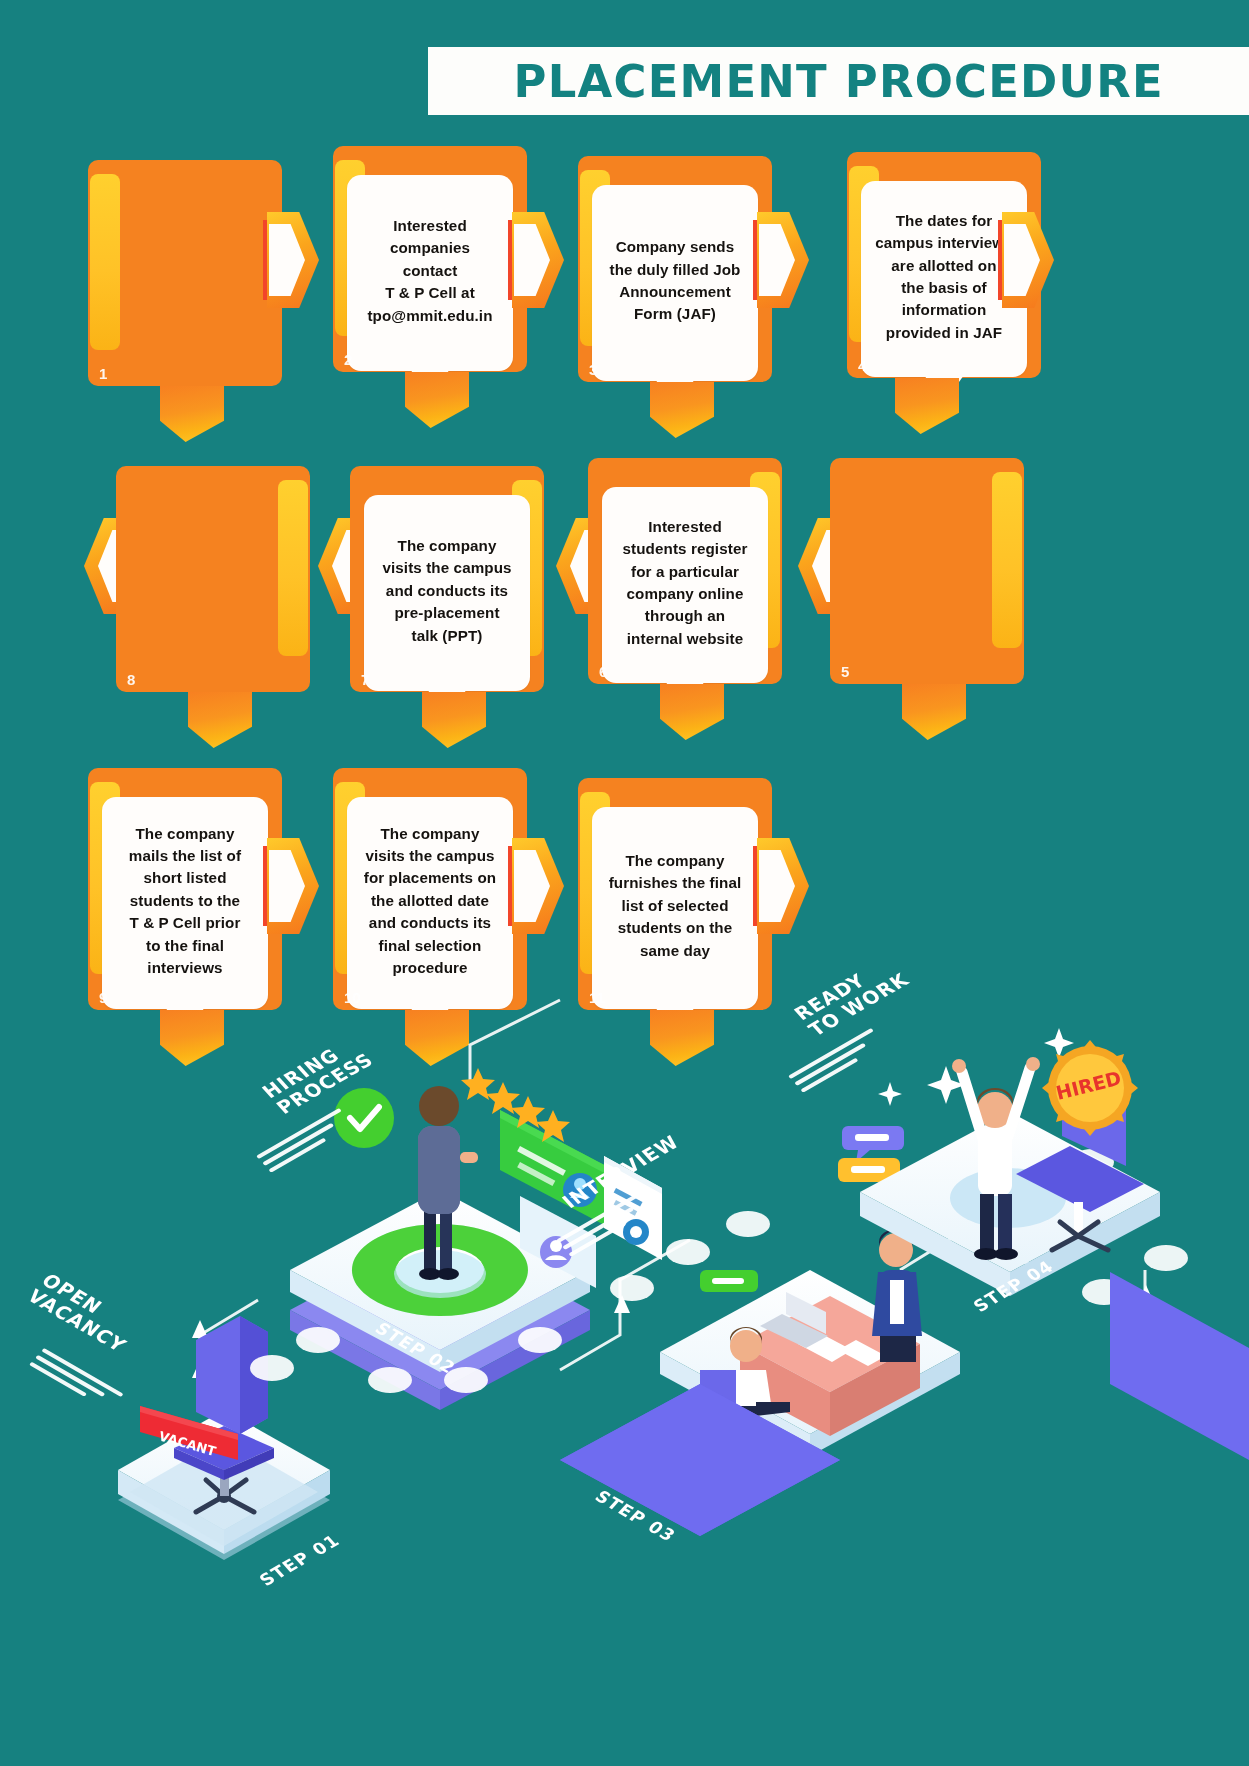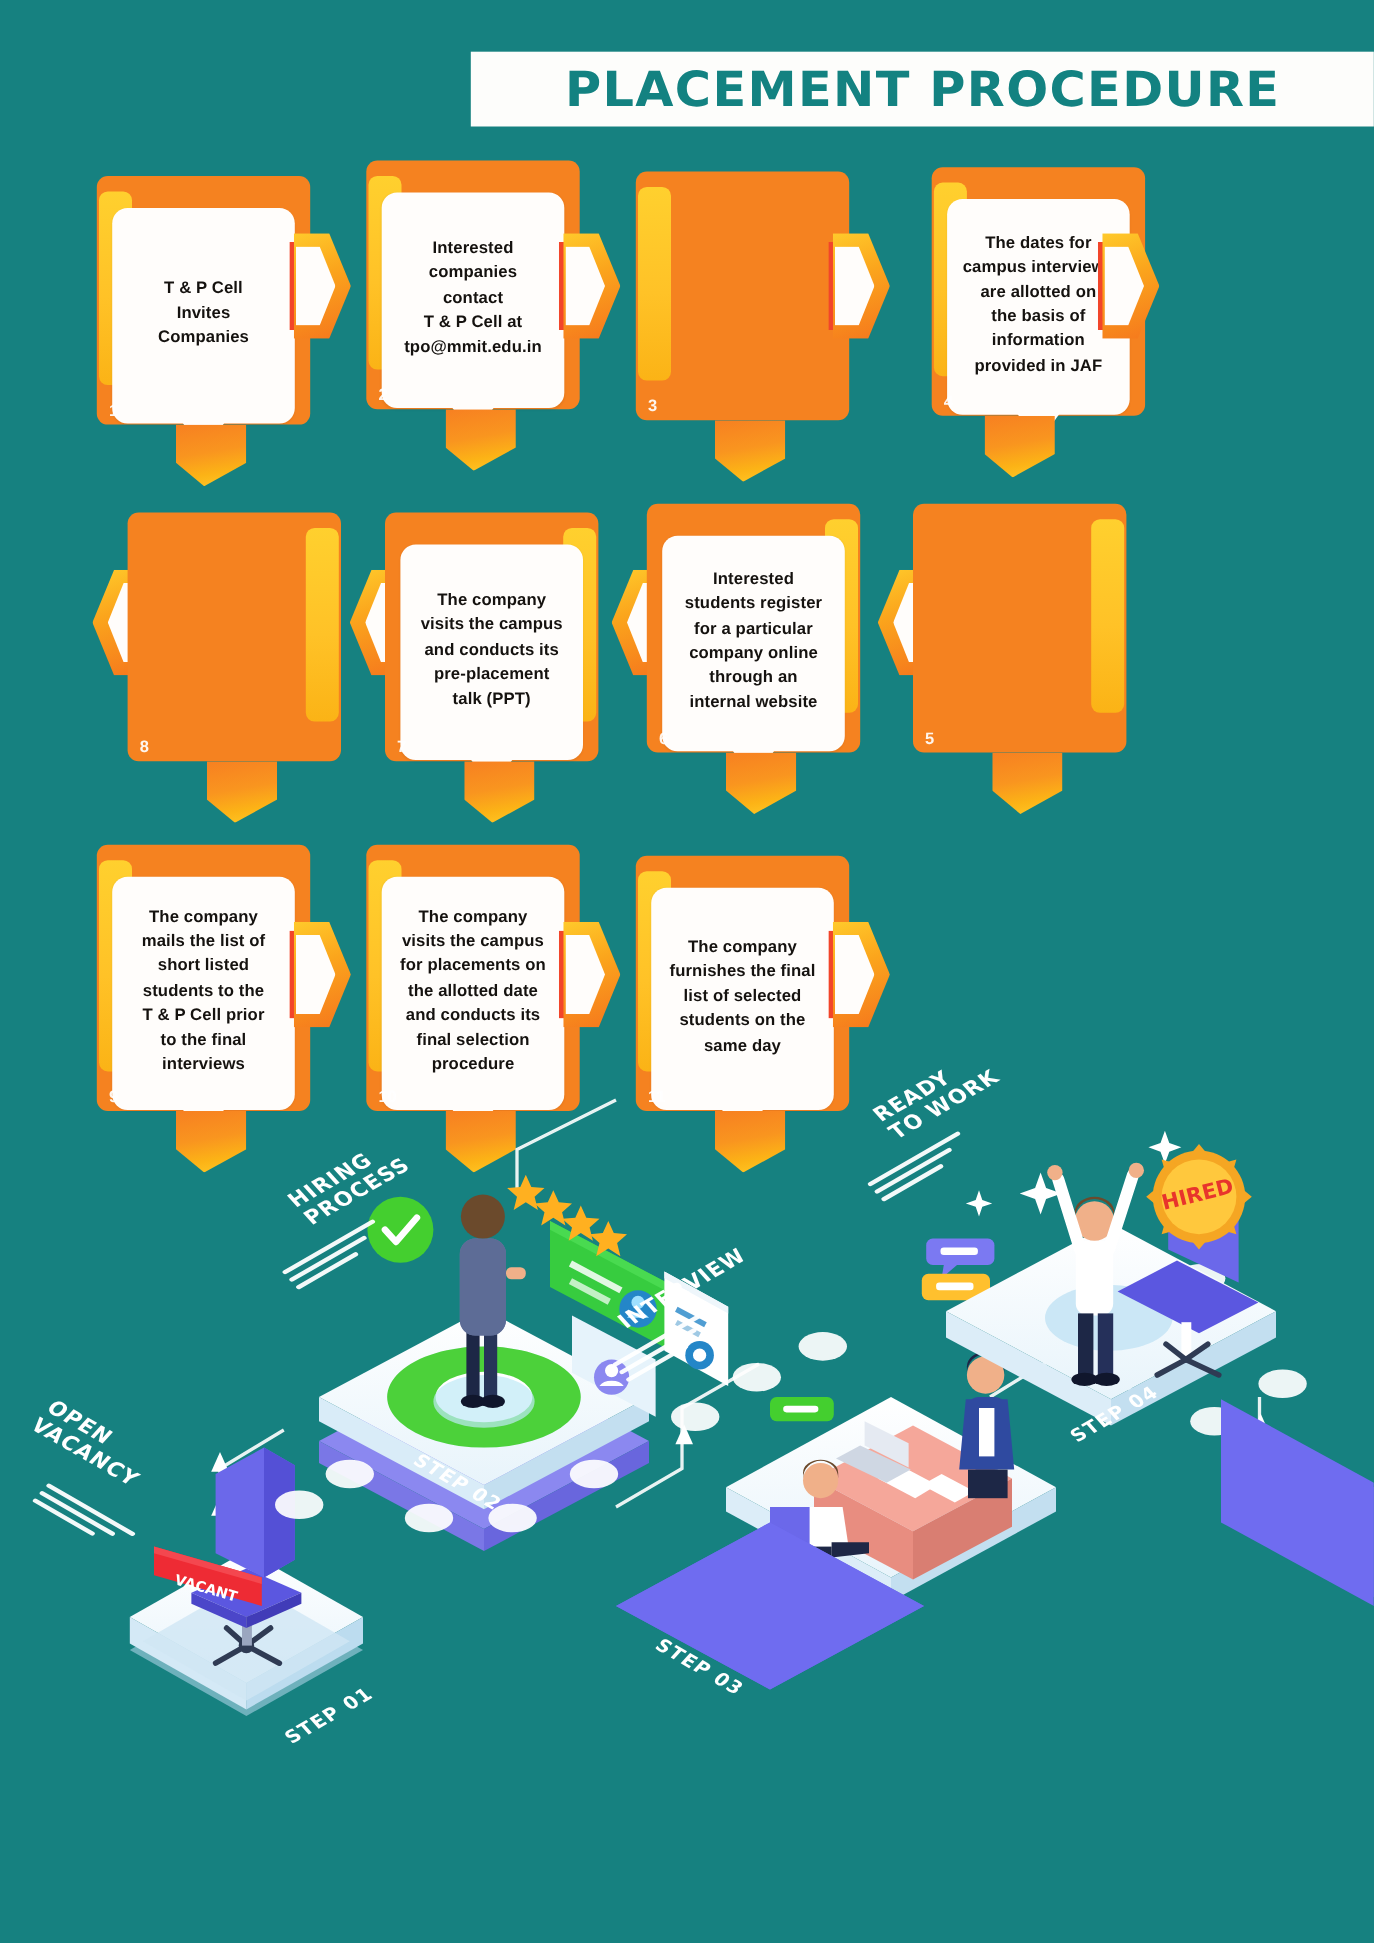--- a/index.html
+++ b/index.html
@@ -165,26 +165,20 @@
 
 <div id="title-banner">
   <div id="title-text">PLACEMENT PROCEDURE</div>
 </div>
 
 <div id="flow">
 
   <div class="card ltr" style="left:88px;  top:160px;">
     <div class="body">
       <div class="strip"></div>
-      <div class="bubble">
-        <div class="txt" style="white-space:pre-line">T &amp; P Cell
-Invites
-Companies</div>
-        <div class="nib" style="left:50%;bottom:-26px;top:auto"></div>
-      </div>
       <div class="num">1</div>
     </div>
     <div class="tail"></div>
   </div>
 
   <div class="chev right" style="left:267px; top:212px;">
     <div class="edge"></div>
     <div class="outer"></div>
     <div class="inner"></div>
   </div>
@@ -207,20 +201,27 @@
 
   <div class="chev right" style="left:512px; top:212px;">
     <div class="edge"></div>
     <div class="outer"></div>
     <div class="inner"></div>
   </div>
 
   <div class="card ltr" style="left:578px; top:156px;">
     <div class="body">
       <div class="strip"></div>
+      <div class="bubble">
+        <div class="txt" style="white-space:pre-line">Company sends
+the duly filled Job
+Announcement
+Form (JAF)</div>
+        <div class="nib" style="left:50%;bottom:-26px;top:auto"></div>
+      </div>
       <div class="num">3</div>
     </div>
     <div class="tail"></div>
   </div>
 
   <div class="chev right" style="left:757px; top:212px;">
     <div class="edge"></div>
     <div class="outer"></div>
     <div class="inner"></div>
   </div>

